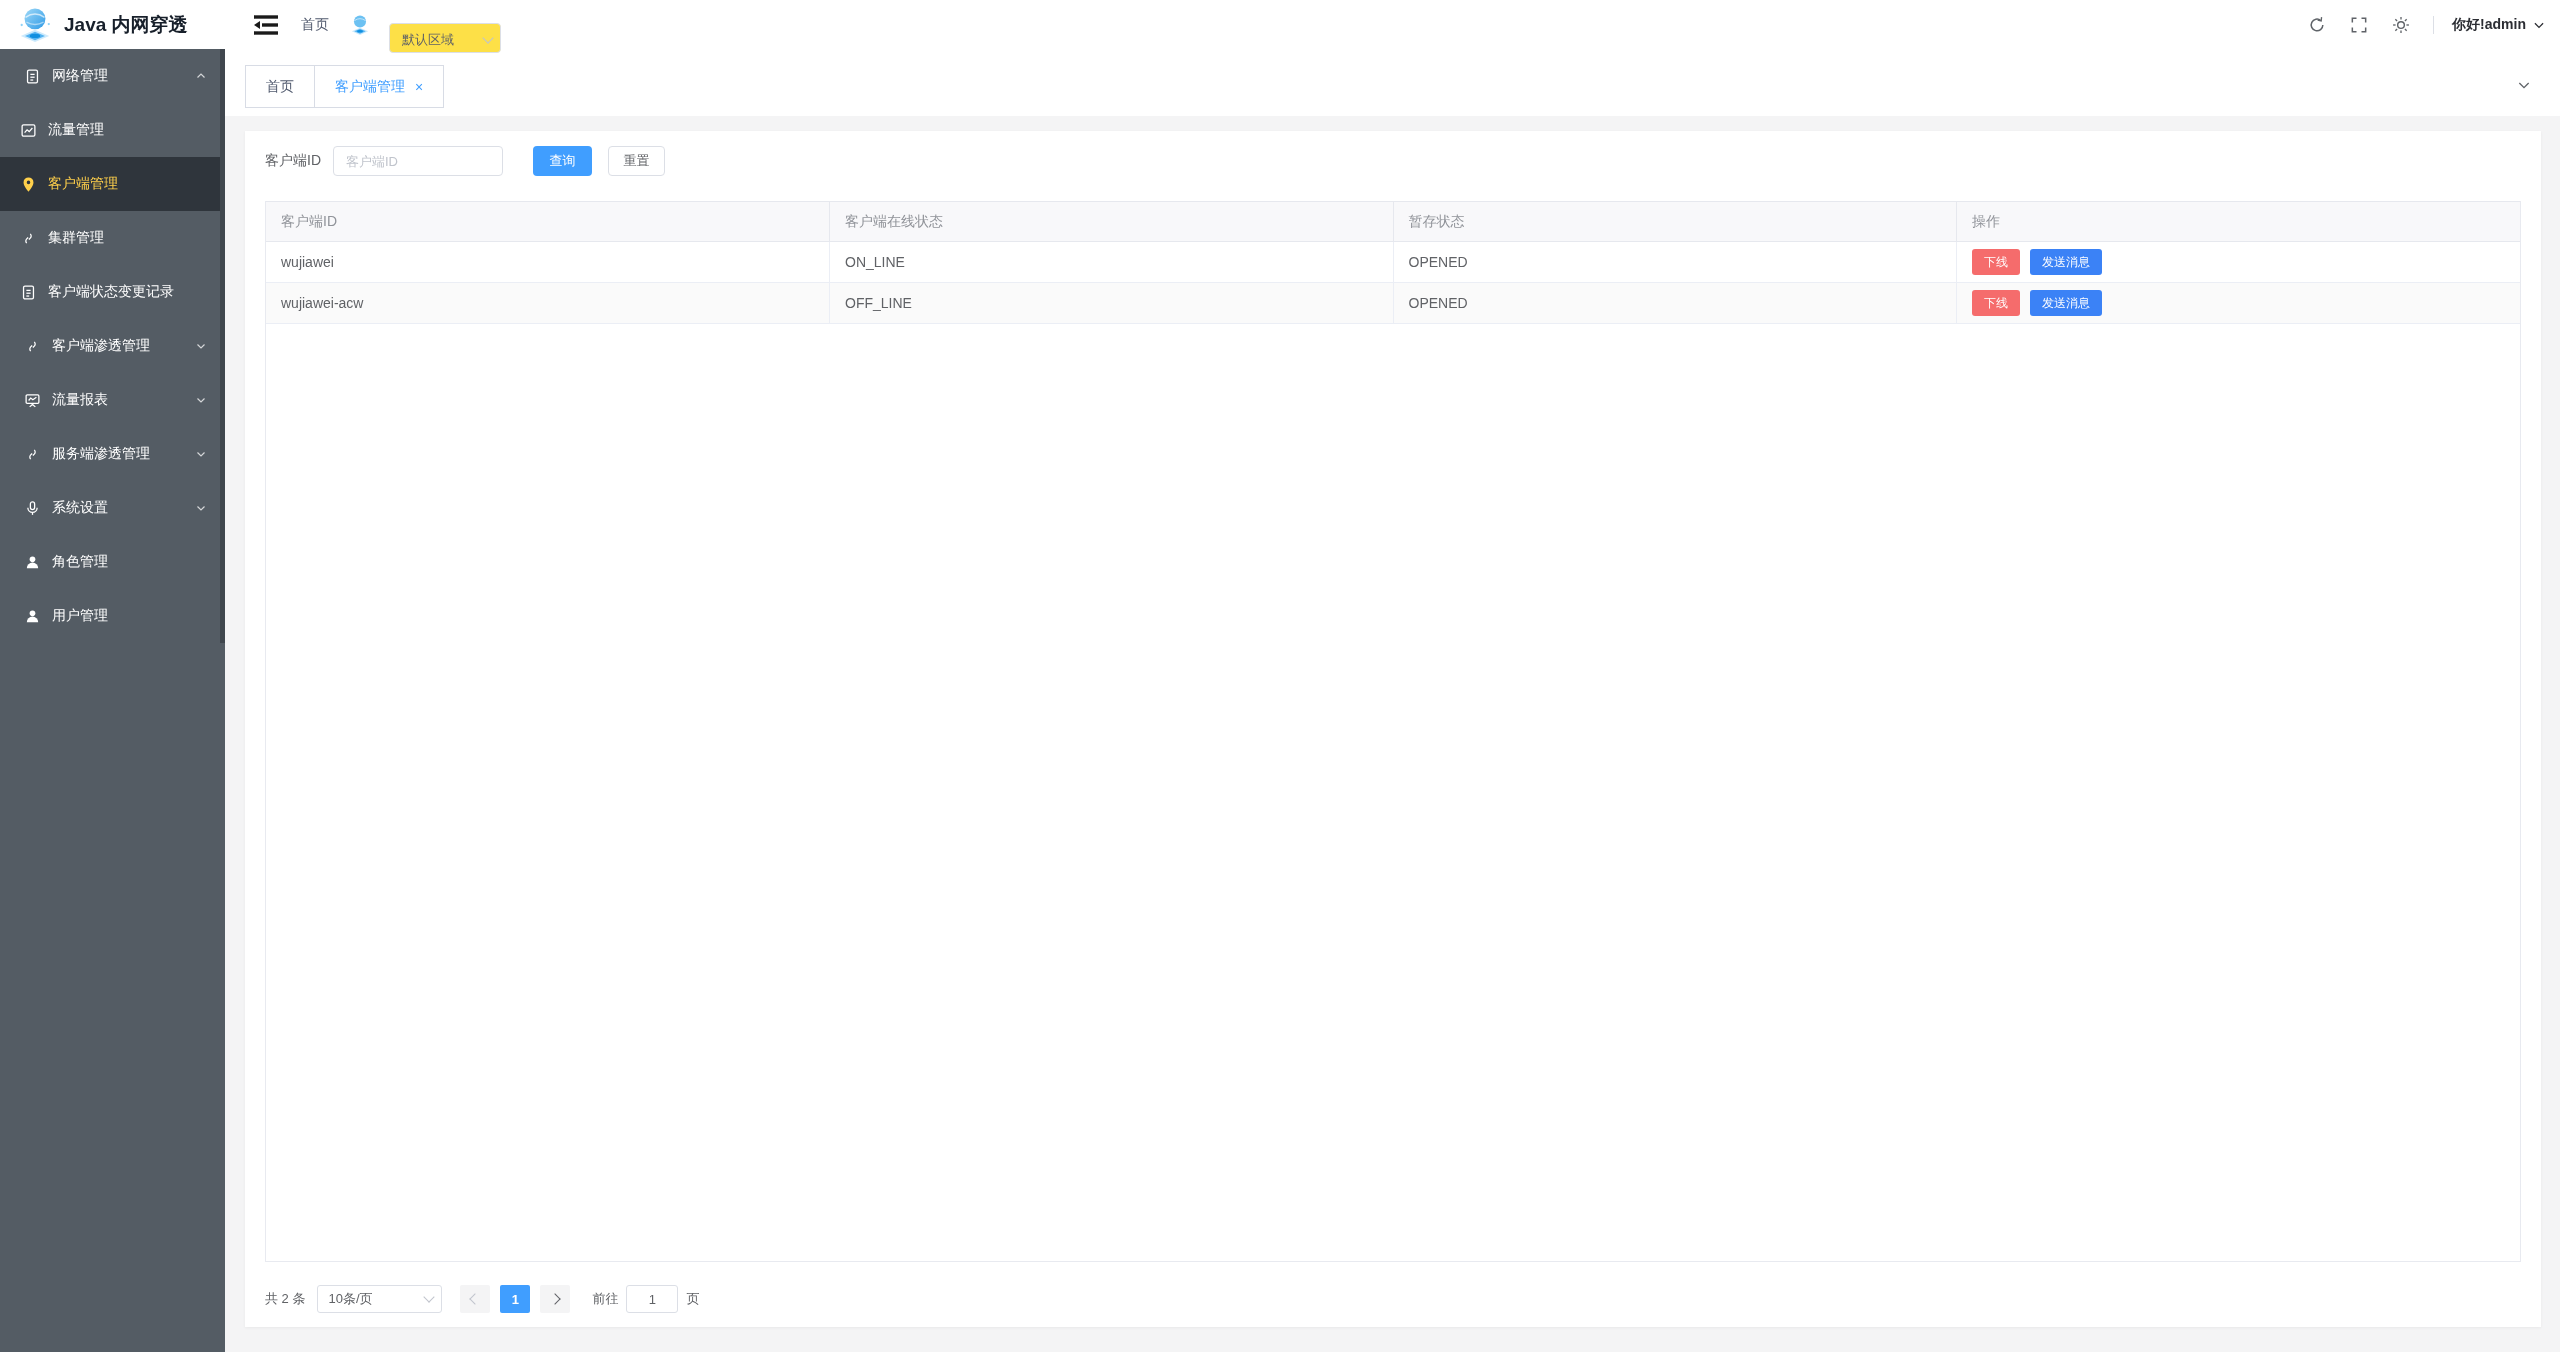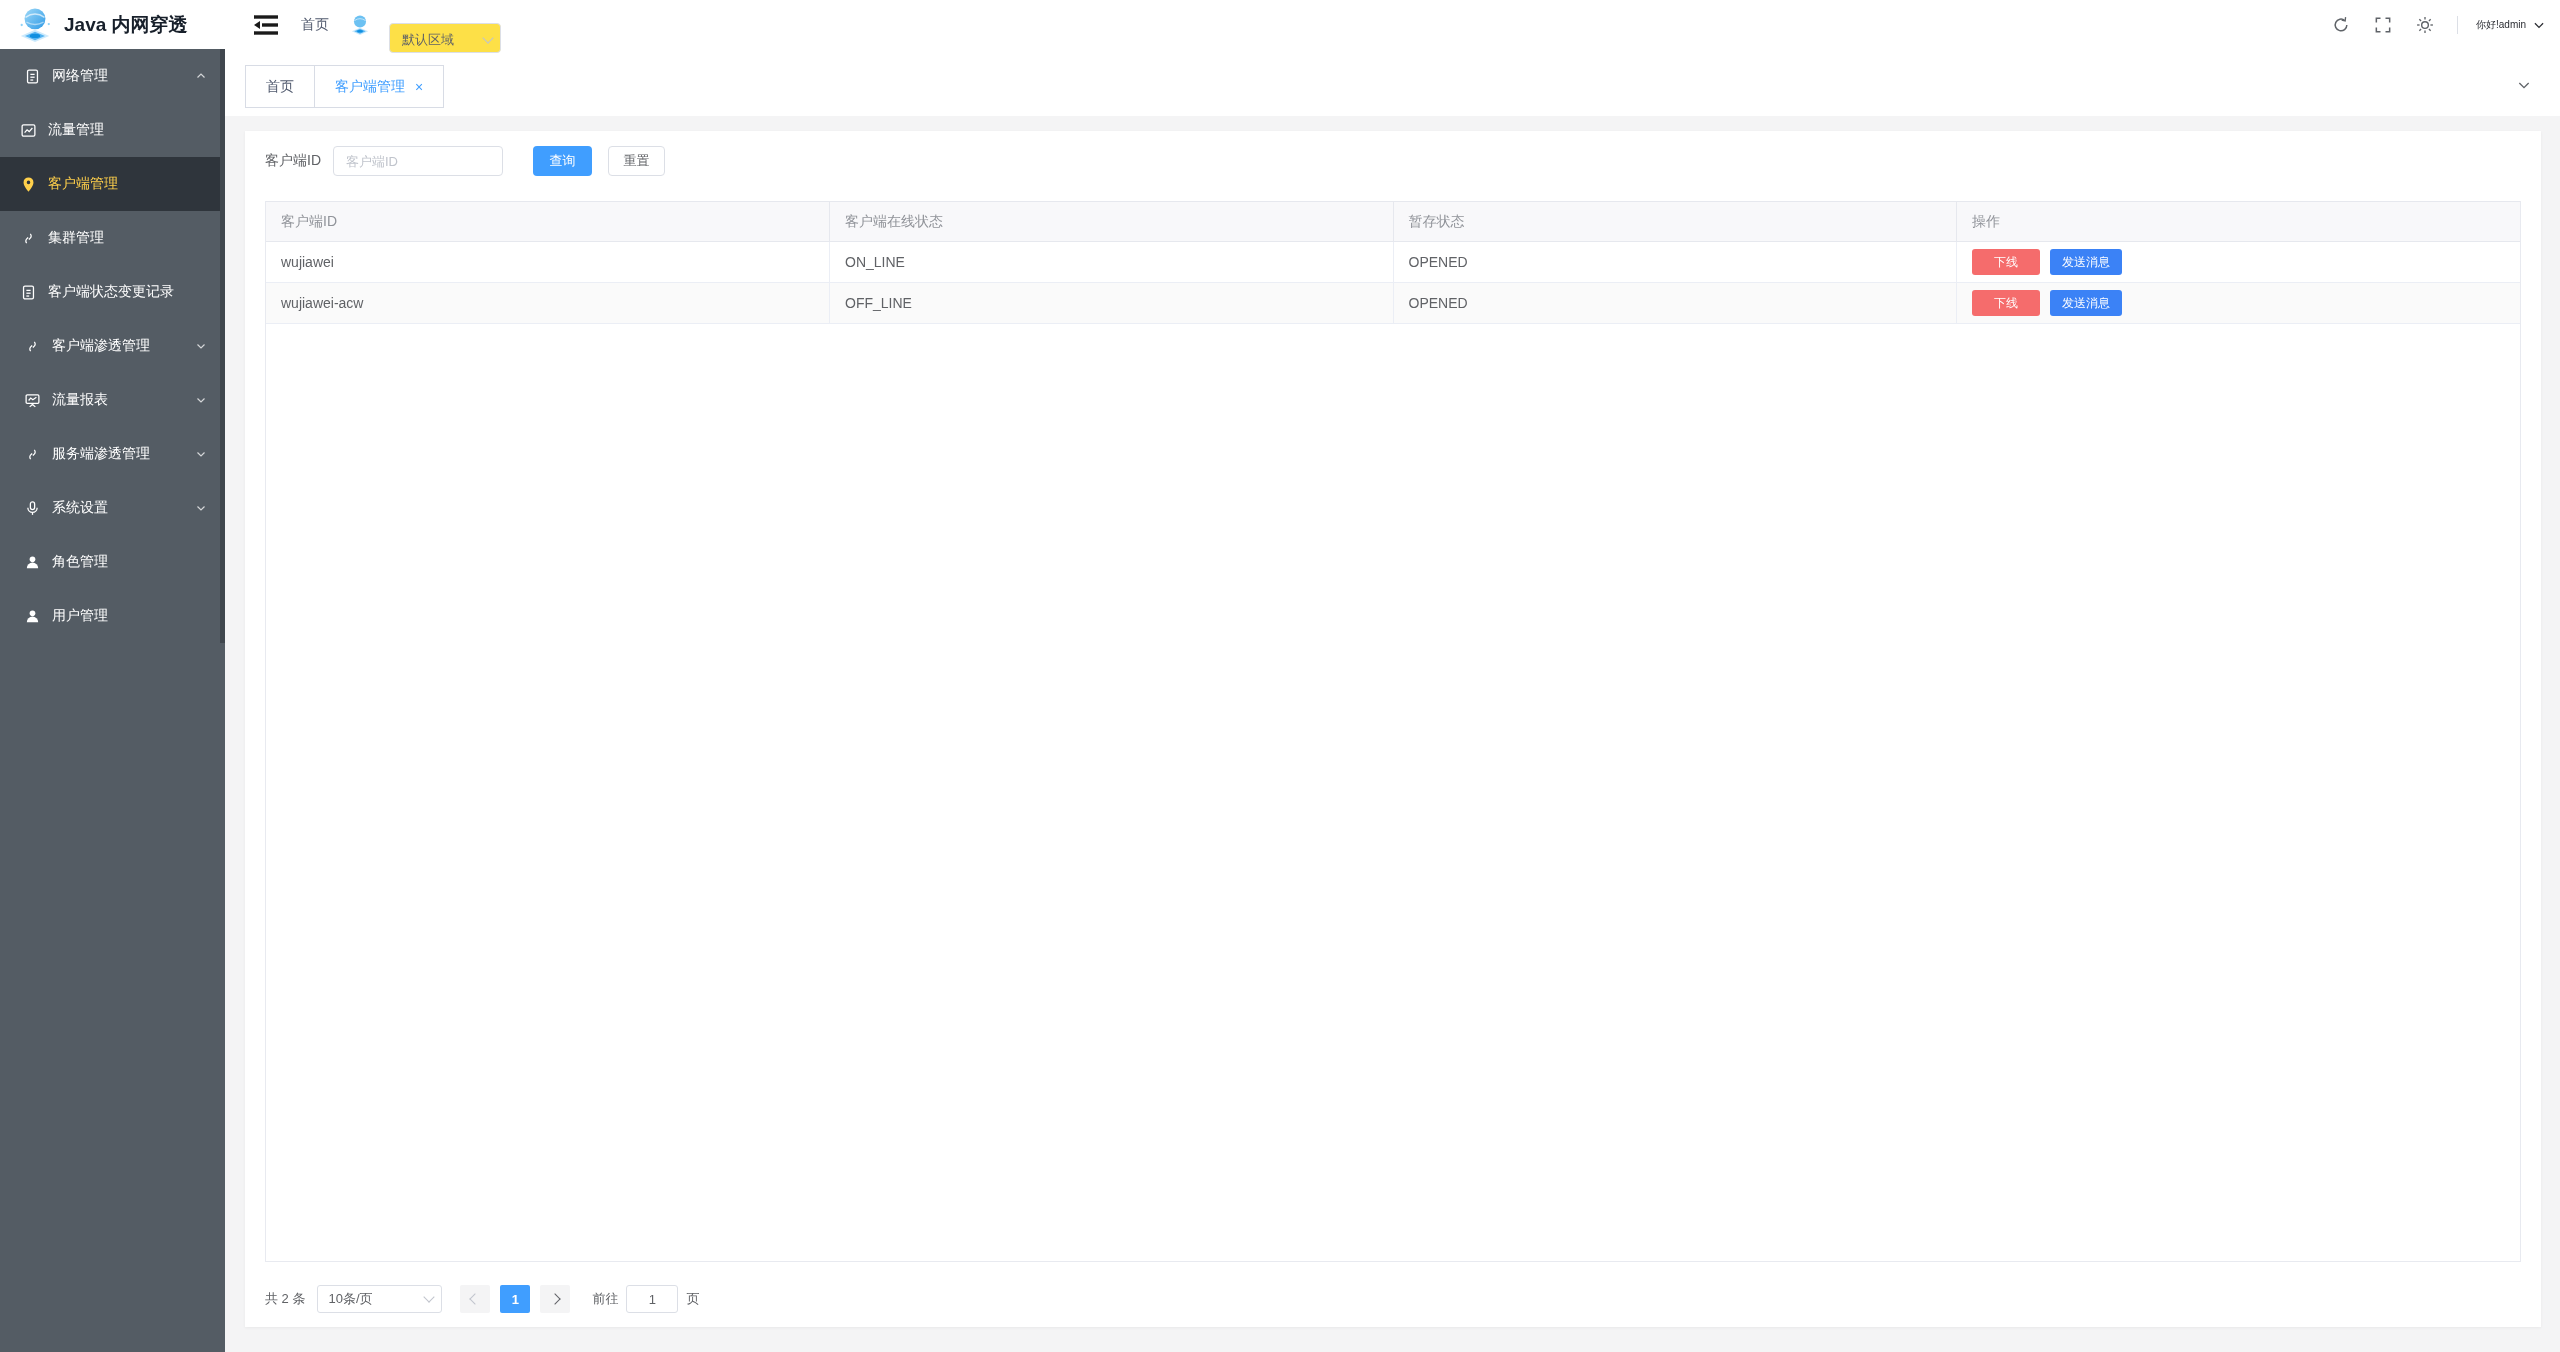--- a/index.html
+++ b/index.html
@@ -15,21 +15,21 @@
   .collapse-btn { margin-left:26px; width:30px; height:30px; display:flex; align-items:center; justify-content:center; cursor:pointer; }
   .breadcrumb { margin-left:20px; font-size:14px; color:#515a6e; }
   .mini-logo { width:22px; height:22px; margin-left:20px; }
   .region-select { margin-left:18px; width:112px; height:30px; border:1px solid #dcdfe6; border-radius:4px;
     display:flex; align-items:center; padding:4px 8px 0 12px; font-size:13px; color:#606266; cursor:pointer; background:#fde047;margin-top:26px; }
   .region-select .sel-text { flex:1; }
   .top-spacer { flex:1; }
   .top-icon { width:20px; height:20px; margin-right:22px; color:#5f6368; cursor:pointer; }
   .top-divider { width:1px; height:18px; background:#dcdfe6; margin:0 18px 0 0; }
   .user-box { display:flex; align-items:center; margin-right:14px; cursor:pointer; }
-  .user-name { font-size:10px; font-weight:normal; color:#2b2d33; }
+  .user-name { font-size:14px; font-weight:bold; color:#2b2d33; }
   .caret { margin-left:6px; color:#2b2d33; }
 
   
   .sidebar { position:absolute; left:0; top:49px; width:225px; height:1303px; background:#545c64; z-index:20; }
   .menu-strip { position:absolute; right:0; top:0; width:5px; height:594px; background:#40474e; }
   .menu-item { height:54px; display:flex; align-items:center; color:#fff; font-size:14px; cursor:pointer; position:relative; }
   .menu-item .mi-icon { width:17px; height:17px; margin-right:11px; flex:0 0 auto; color:#fff; }
   .menu-item.group { padding-left:24px; }
   .menu-item.sub { padding-left:20px; }
   .menu-item.leaf { padding-left:24px; }
@@ -66,21 +66,21 @@
   table.grid { width:100%; border-collapse:collapse; table-layout:fixed; }
   table.grid th { height:40px; background:#f8f8fa; font-size:14px; font-weight:normal; color:#909399;
     text-align:left; padding:0 15px; border:1px solid #e6e8ee; border-left:none; }
   table.grid th:last-child { border-right:none; }
   table.grid td { height:41px; font-size:14px; color:#606266; padding:0 15px;
     border-bottom:1px solid #ebeef5; border-right:1px solid #ebeef5; }
   table.grid td:last-child { border-right:none; }
   table.grid tr.striped td { background:#fafafa; }
   .mini-btn { border:none; border-radius:3px; color:#fff; font-size:12px; height:26px; cursor:pointer;
     font-family:"Liberation Sans", sans-serif; }
-  .mini-danger { background:#f56c6c; width:68px; }
+  .mini-danger { background:#f56c6c; width:48px; }
   .mini-primary { background:#3b82f6; width:72px; margin-left:10px; }
 
   
   .pagination { position:absolute; left:20px; bottom:14px; height:28px; display:flex; align-items:center;
     font-size:13px; color:#606266; }
   .pg-total { margin-right:12px; }
   .pg-select { width:125px; height:28px; border:1px solid #dcdfe6; border-radius:3px; display:flex; align-items:center;
     padding:0 8px 0 10px; cursor:pointer; background:#fff; }
   .pg-select .sel-text { flex:1; }
   .pg-btn { width:30px; height:28px; background:#f4f4f5; border-radius:2px; margin-left:18px;

